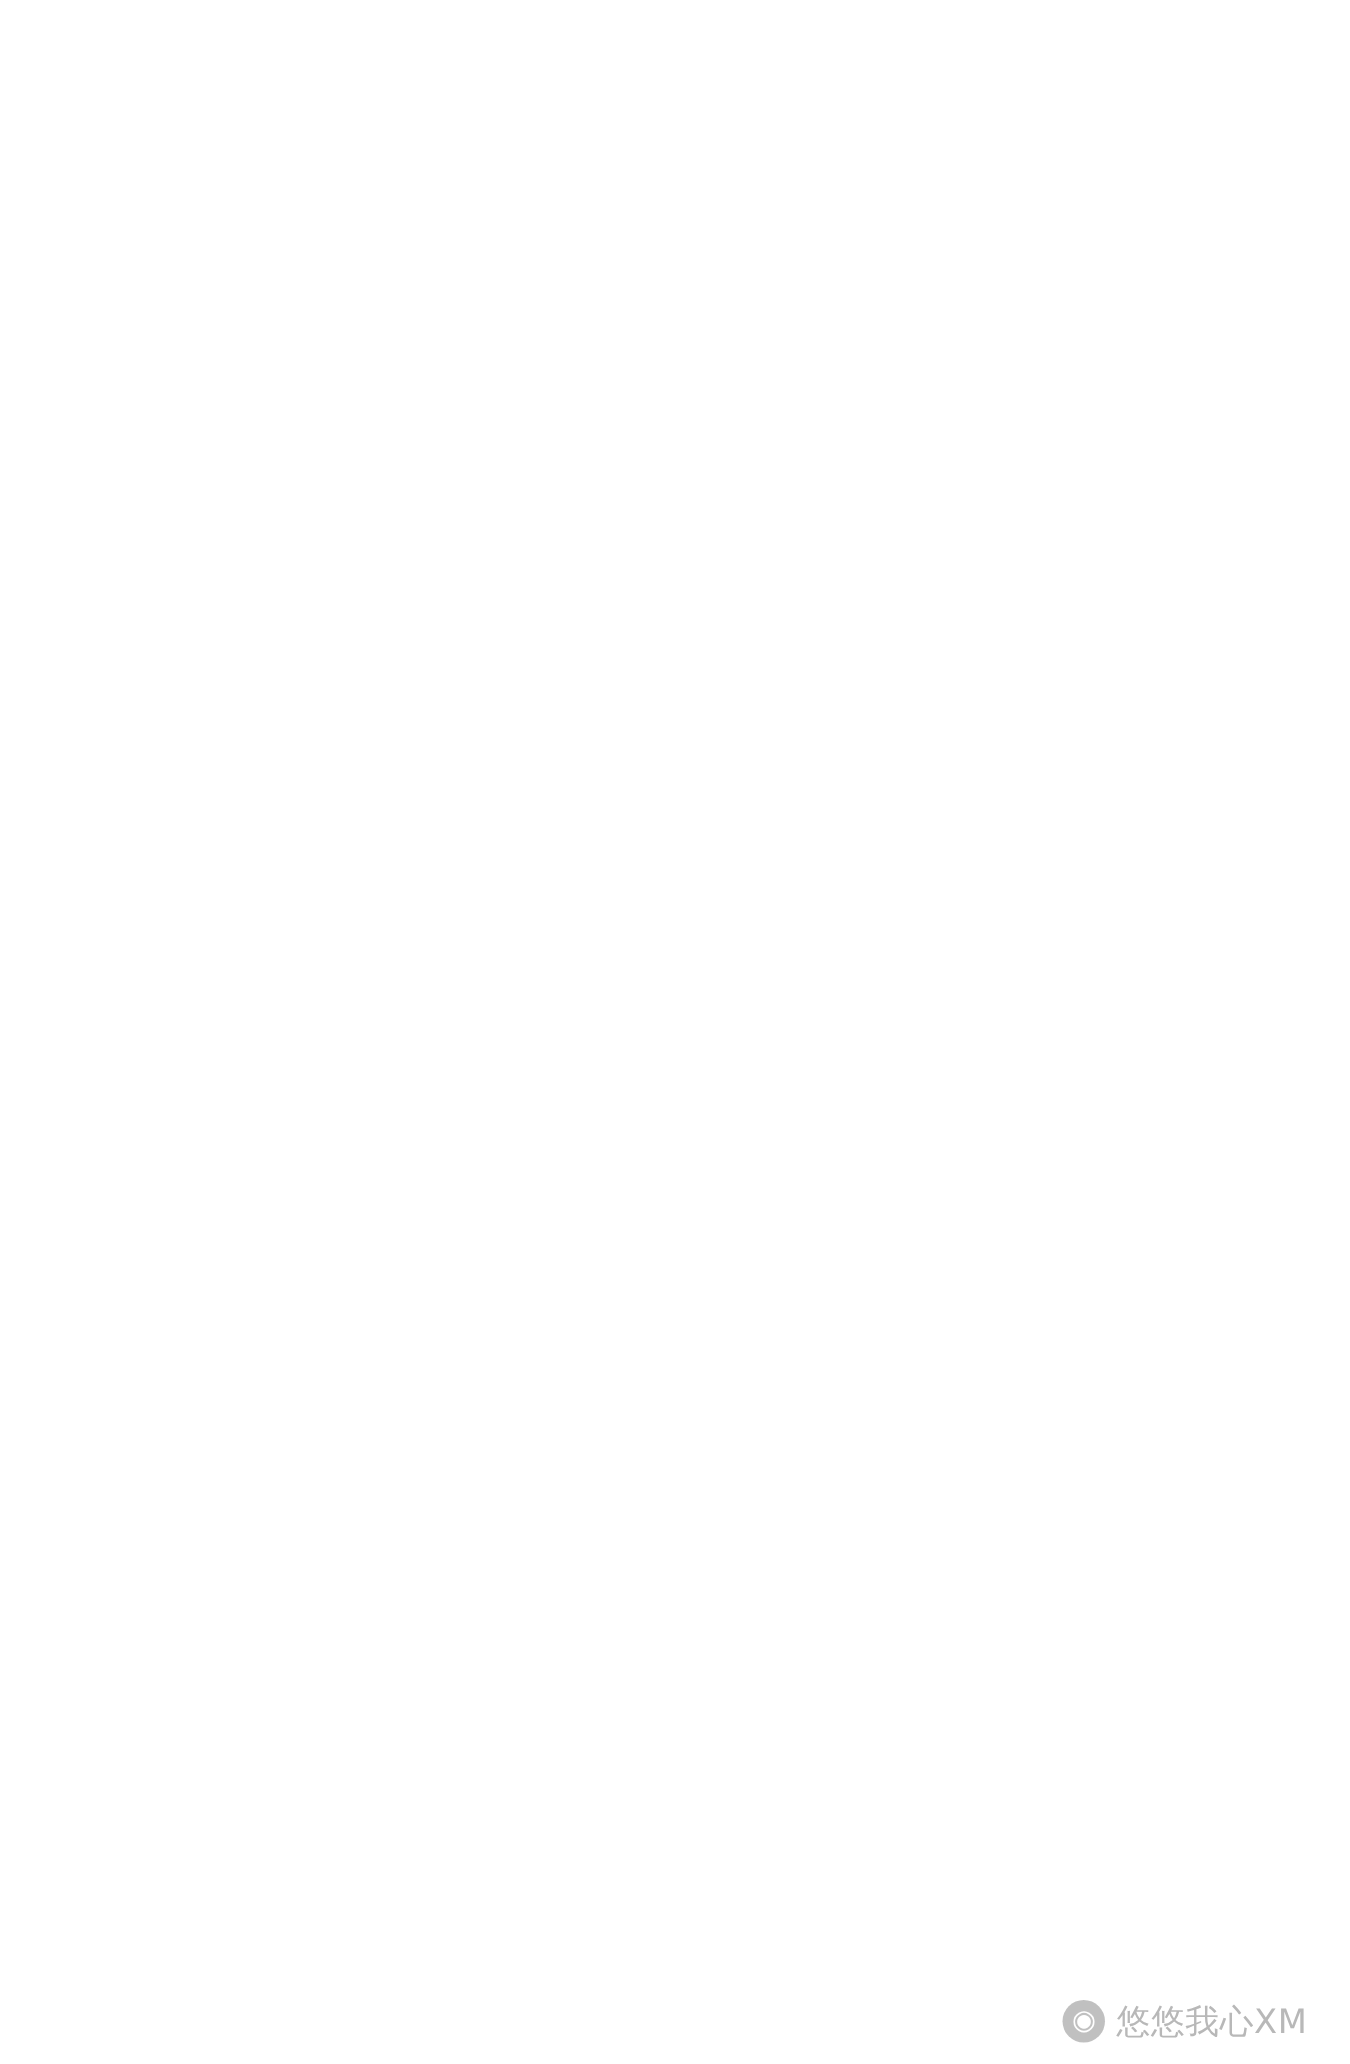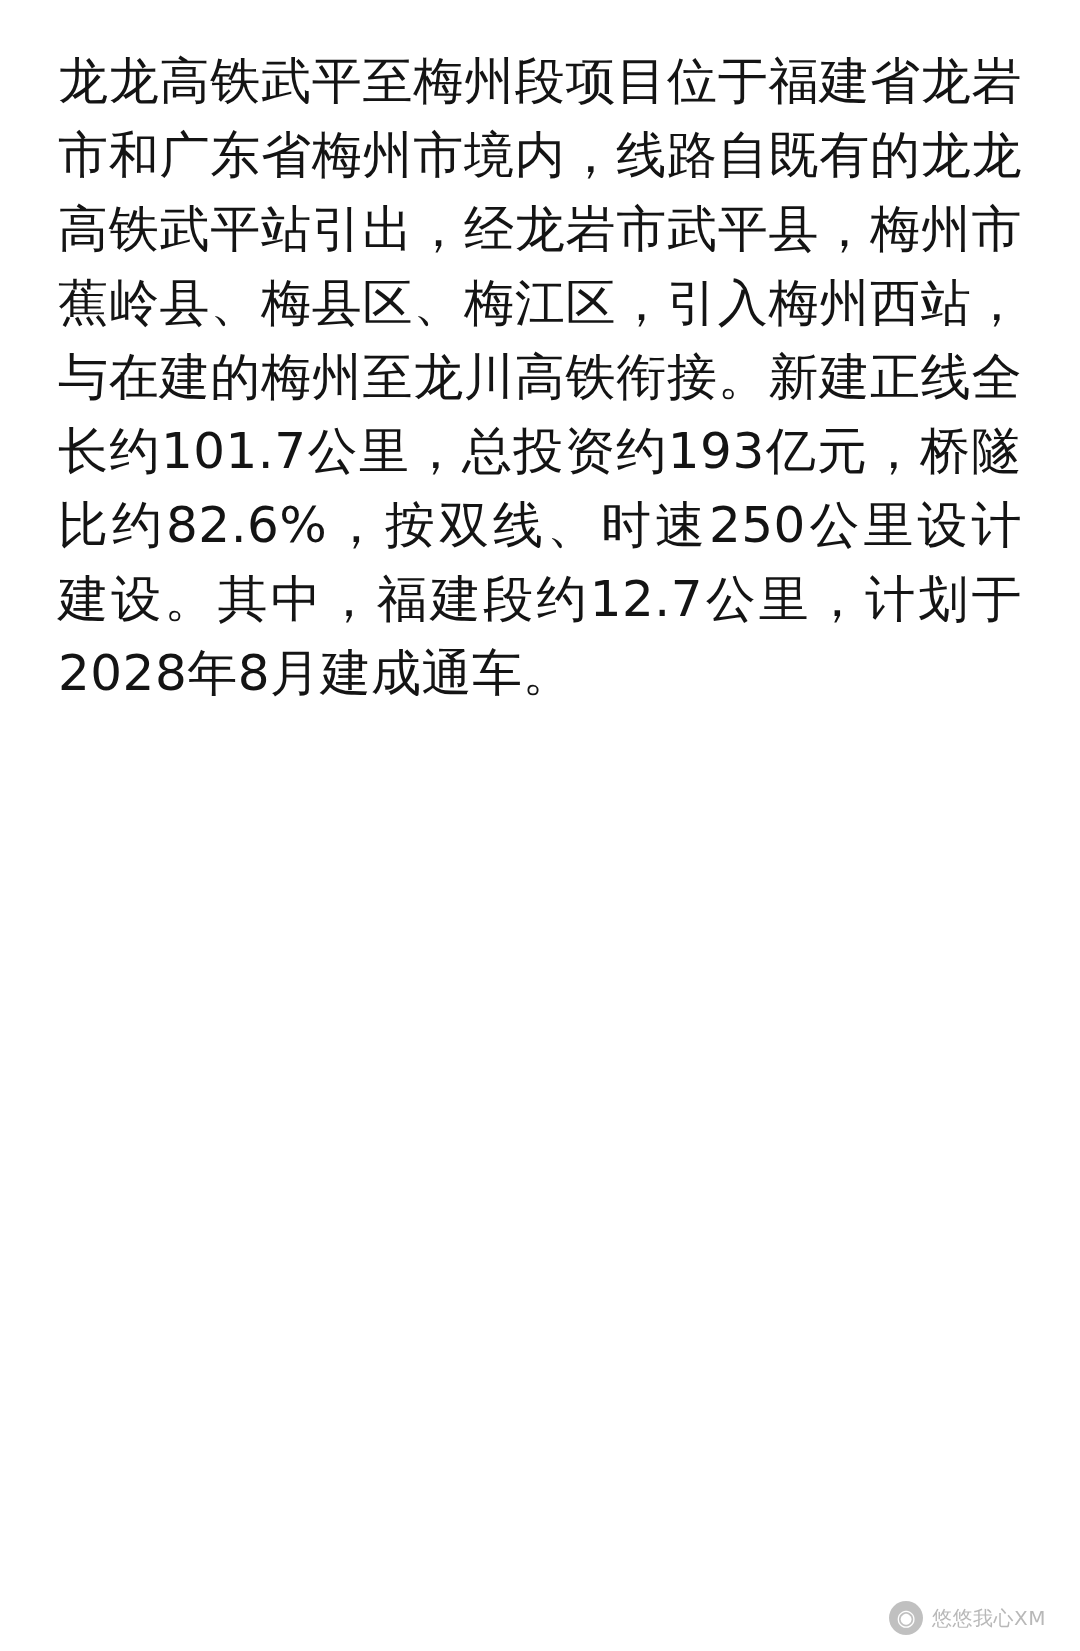--- a/index.html
+++ b/index.html
@@ -54,33 +54,32 @@
     background: #9b9b9b;
     display: flex;
     align-items: center;
     justify-content: center;
     color: #ffffff;
     font-size: 22px;
     line-height: 1;
     font-weight: 700;
   }
   .watermark .wb-name {
-    font-size: 20px;
+    font-size: 27px;
     color: #8d8d8d;
     letter-spacing: 0.5px;
     white-space: nowrap;
   }
 </style>
 </head>
 <body>
 
 <div class="page">
 
   <div class="article-body">
-    <p class="paragraph">龙龙高铁武平至梅州段项目位于福建省龙岩市和广东省梅州市境内，线路自既有的龙龙高铁武平站引出，经龙岩市武平县，梅州市蕉岭县、梅县区、梅江区，引入梅州西站，与在建的梅州至龙川高铁衔接。新建正线全长约101.7公里，总投资约193亿元，桥隧比约82.6%，按双线、时速250公里设计建设。其中，福建段约12.7公里，计划于2028年8月建成通车。</p>
   </div>
 
   <div class="watermark">
     <span class="wb-logo">◉</span>
     <span class="wb-name">悠悠我心XM</span>
   </div>
 
 </div>
 
 </body></html>

